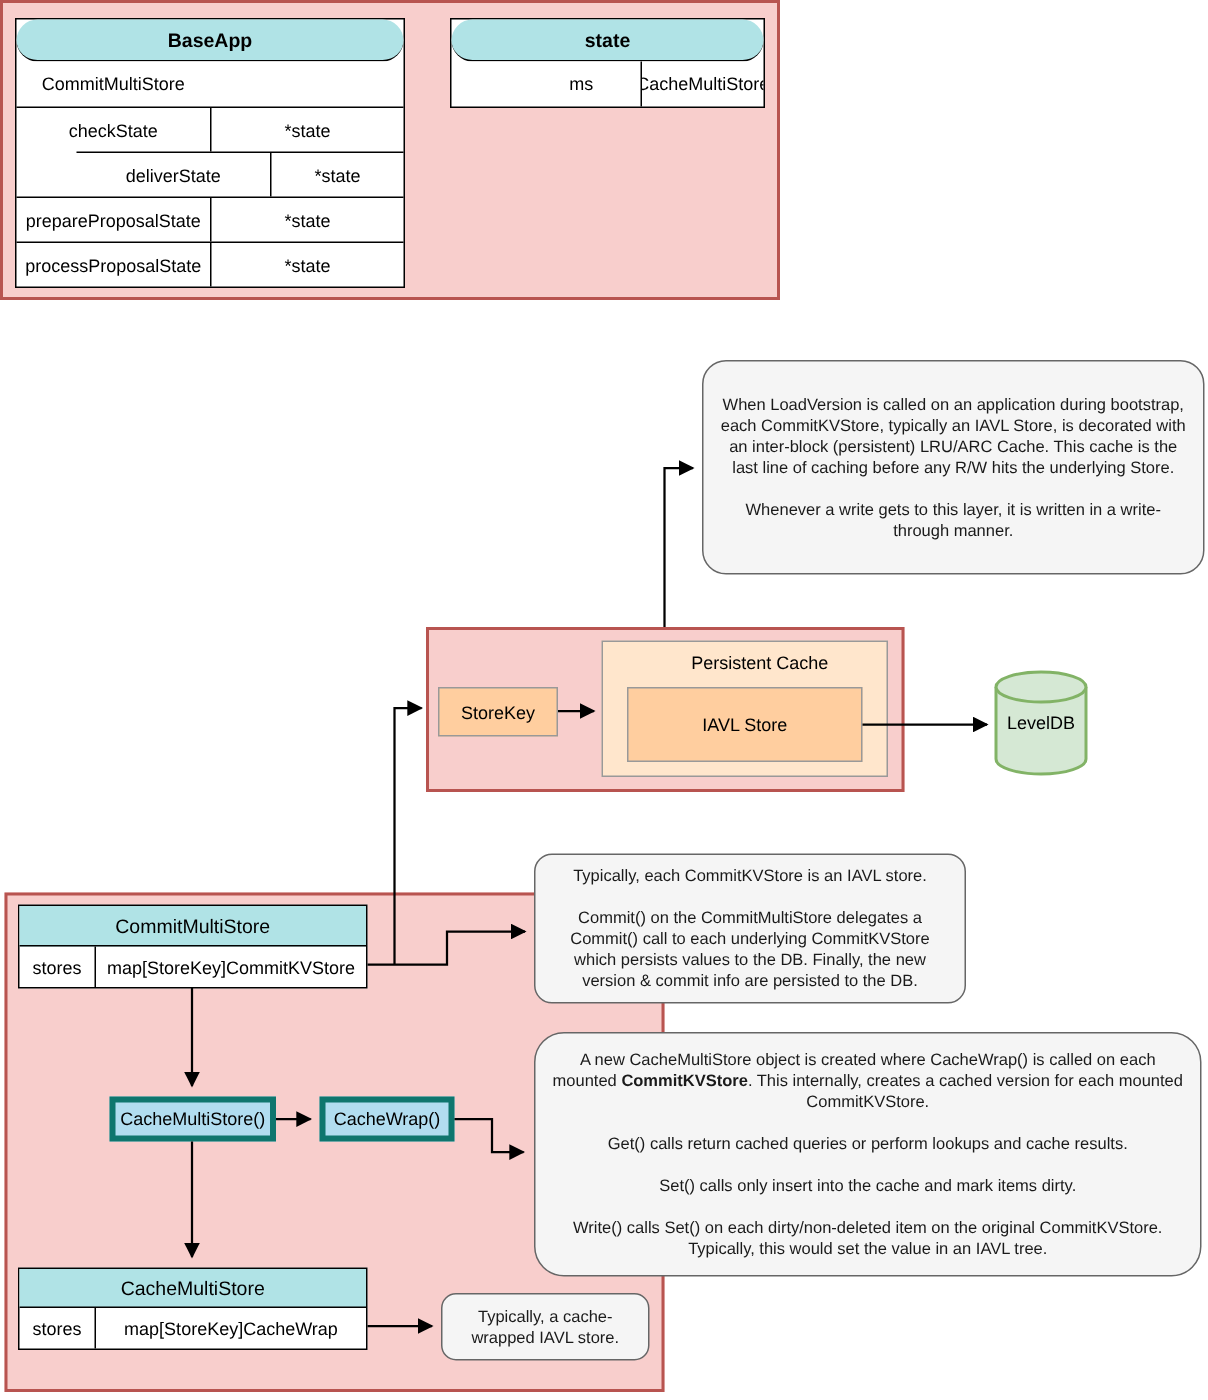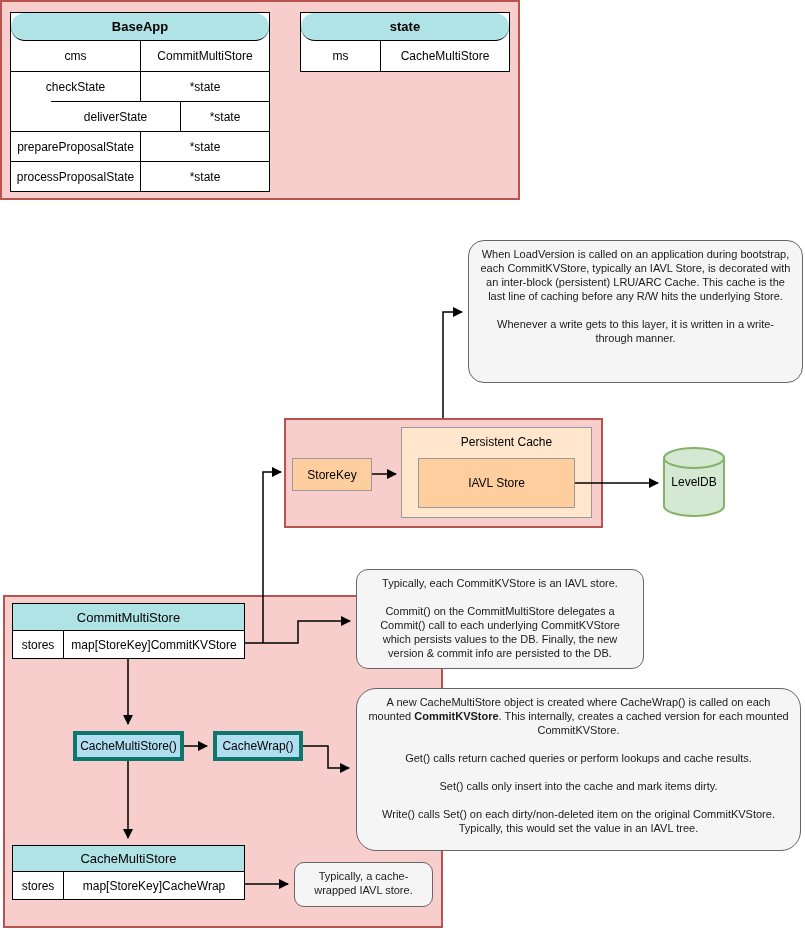--- a/index.html
+++ b/index.html
@@ -21,21 +21,21 @@
   
   .box{position:absolute;display:flex;align-items:center;justify-content:center;font-size:12px;box-sizing:border-box;text-align:center;}
   .orange{background:#FFCE9F;border:1px solid #999999;}
   .cream{background:#FFE6CC;border:1px solid #999999;}
   .cream-title{position:absolute;top:7px;left:0;right:0;text-align:center;font-size:12px;padding-left:20px;}
   .blue{background:#B1DDF0;border:4px solid #0f766e;}
 
   
   .note{
     position:absolute;background:#F5F5F5;border:1px solid #666666;
-    display:flex;flex-direction:column;justify-content:flex-start;
+    display:flex;flex-direction:column;justify-content:center;
     text-align:center;font-size:11px;line-height:14px;color:#1A1A1A;
     padding:6px 10px;box-sizing:border-box;
   }
   .note p{margin:0 0 14px;}
   .note p:last-child{margin:0;}
 
   
   .cylinder{position:absolute;}
   .cyl-label{position:absolute;left:0;right:0;top:29px;text-align:center;font-size:12px;}
 
@@ -50,21 +50,20 @@
 
   <div class="panel" style="left:0;top:0;width:520px;height:200px;"></div>
 
   <div class="panel" style="left:284px;top:418px;width:319px;height:110px;"></div>
 
   <div class="panel" style="left:3px;top:595px;width:440px;height:333px;"></div>
 
   <div class="uml-table" style="left:10px;top:12px;width:260px;">
     <div class="uml-header bold" style="height:28px;">BaseApp</div>
     <div class="uml-row" style="grid-template-columns:129px 1fr;height:30px;">
-      <div class="cell">cms</div>
       <div class="cell">CommitMultiStore</div>
     </div>
     <div class="uml-row" style="grid-template-columns:129px 1fr;height:30px;">
       <div class="cell">checkState</div>
       <div class="cell">*state</div>
     </div>
     <div class="uml-row" style="grid-template-columns:129px 1fr;height:30px;margin-left:40px;">
       <div class="cell">deliverState</div>
       <div class="cell">*state</div>
     </div>
@@ -73,21 +72,21 @@
       <div class="cell">*state</div>
     </div>
     <div class="uml-row" style="grid-template-columns:129px 1fr;height:30px;text-align:center;">
       <div class="cell">processProposalState</div>
       <div class="cell">*state</div>
     </div>
   </div>
 
   <div class="uml-table" style="left:300px;top:12px;width:210px;">
     <div class="uml-header bold" style="height:28px;">state</div>
-    <div class="uml-row" style="grid-template-columns:79px 1fr;height:30px;">
+    <div class="uml-row" style="grid-template-columns:79px 1fr;height:30px;margin-left:47px;">
       <div class="cell">ms</div>
       <div class="cell">CacheMultiStore</div>
     </div>
   </div>
 
   <div class="note" style="left:468px;top:240px;width:335px;height:143px;border-radius:16px;">
     <p>When LoadVersion is called on an application during bootstrap, each CommitKVStore, typically an IAVL Store, is decorated with an inter-block (persistent) LRU/ARC Cache. This cache is the last line of caching before any R/W hits the underlying Store.</p>
     <p>Whenever a write gets to this layer, it is written in a write-through manner.</p>
   </div>
 

